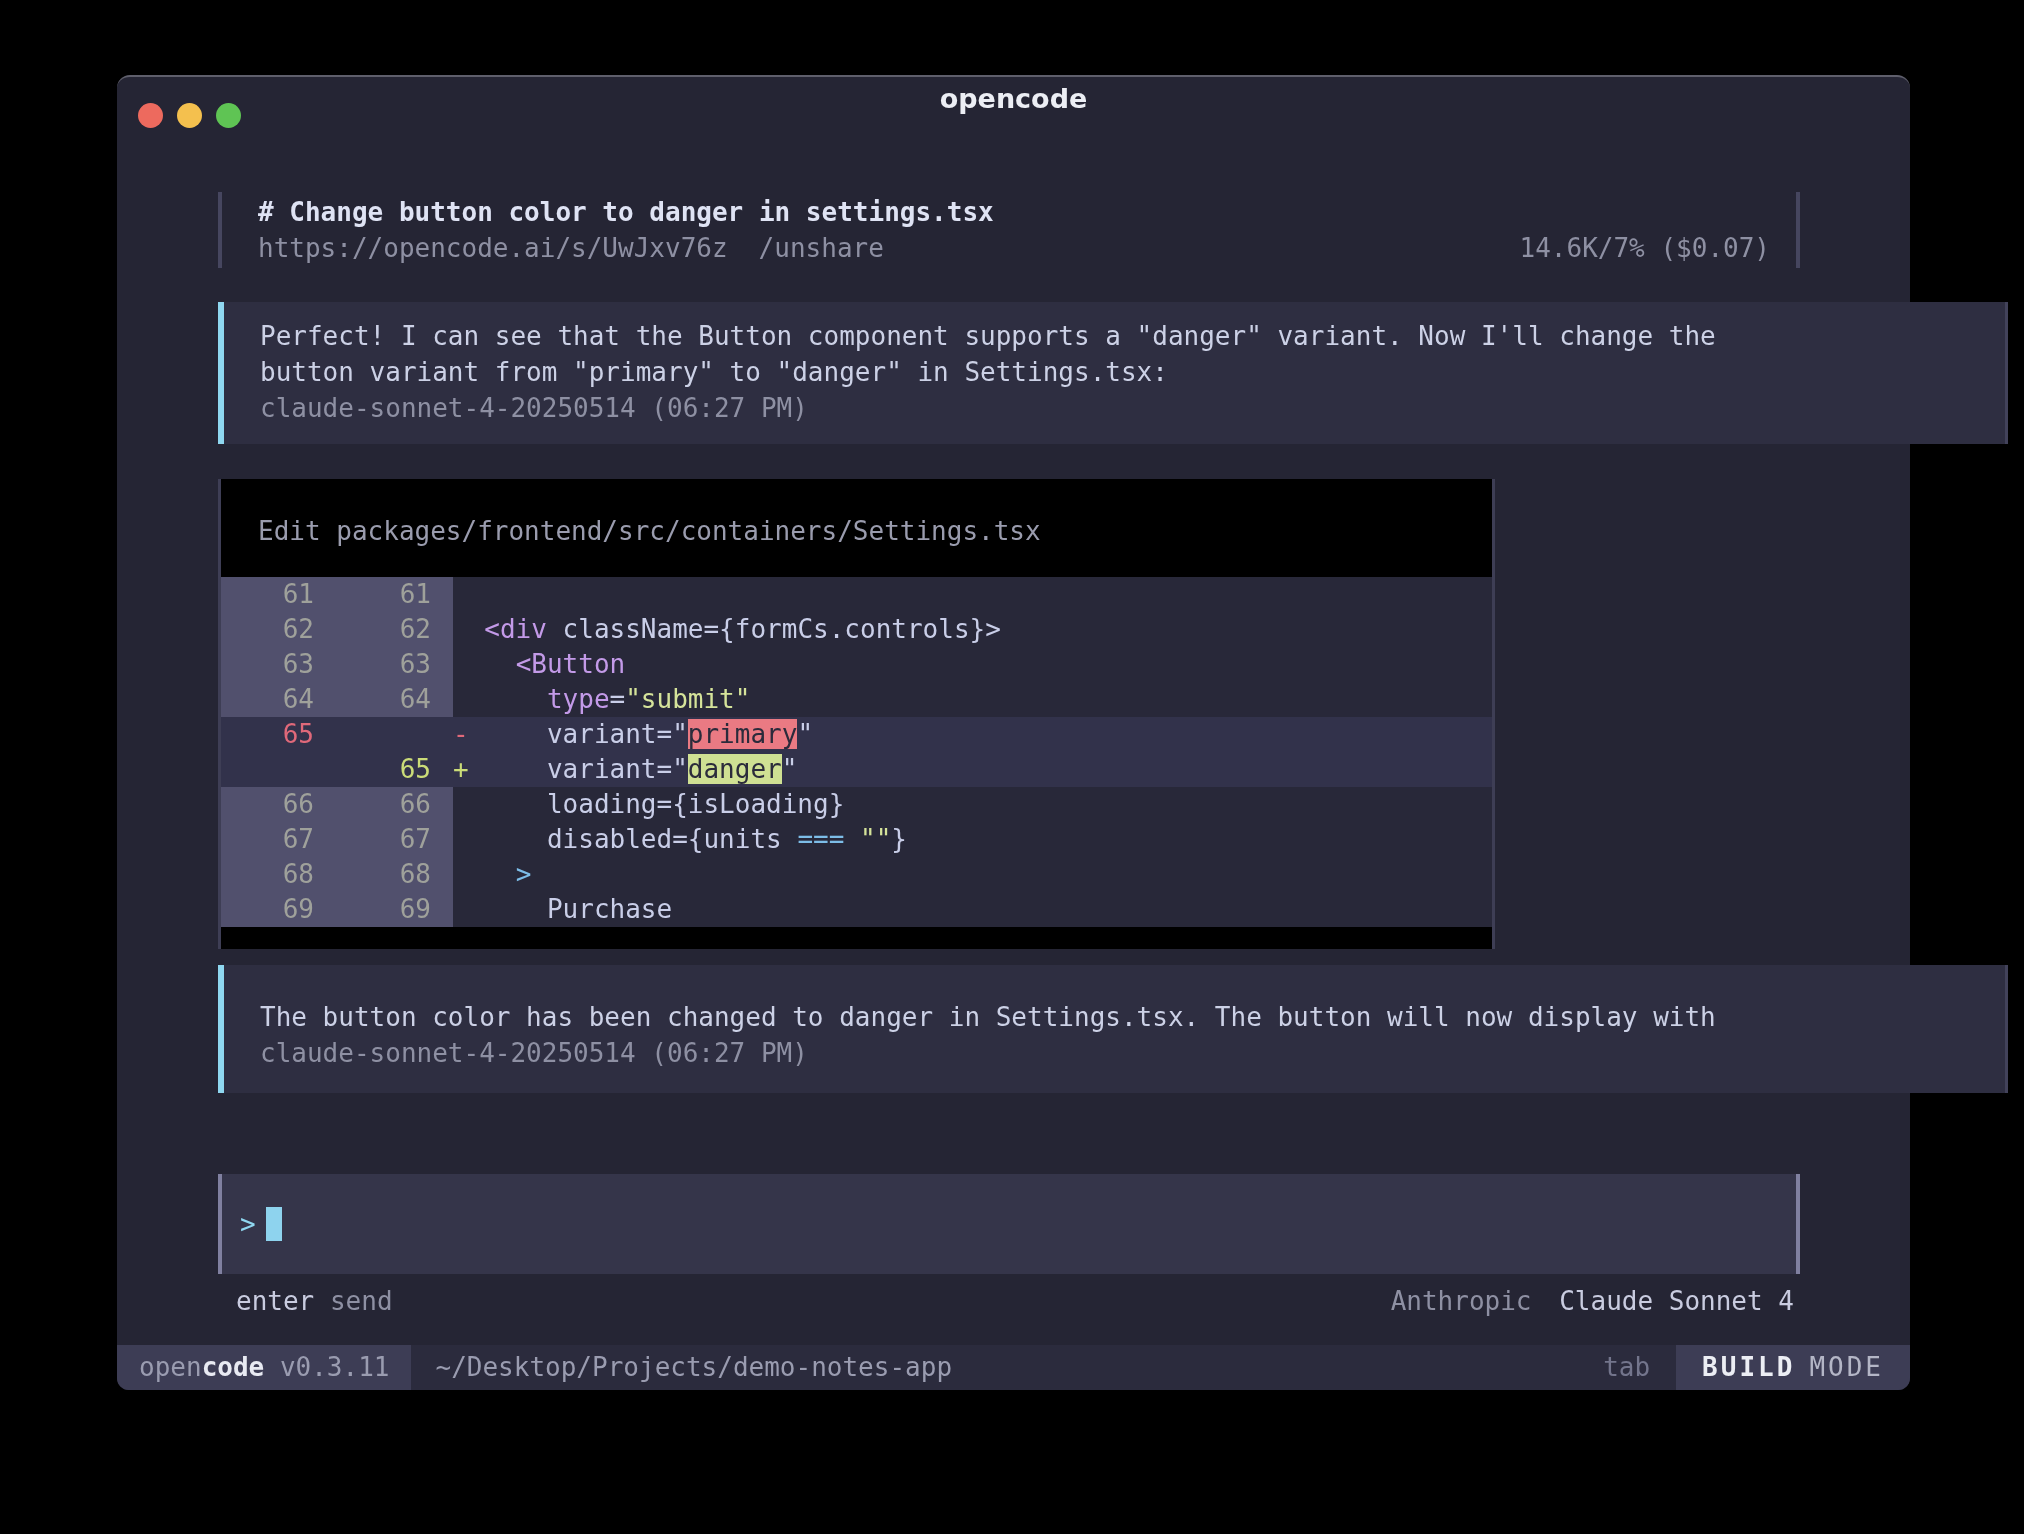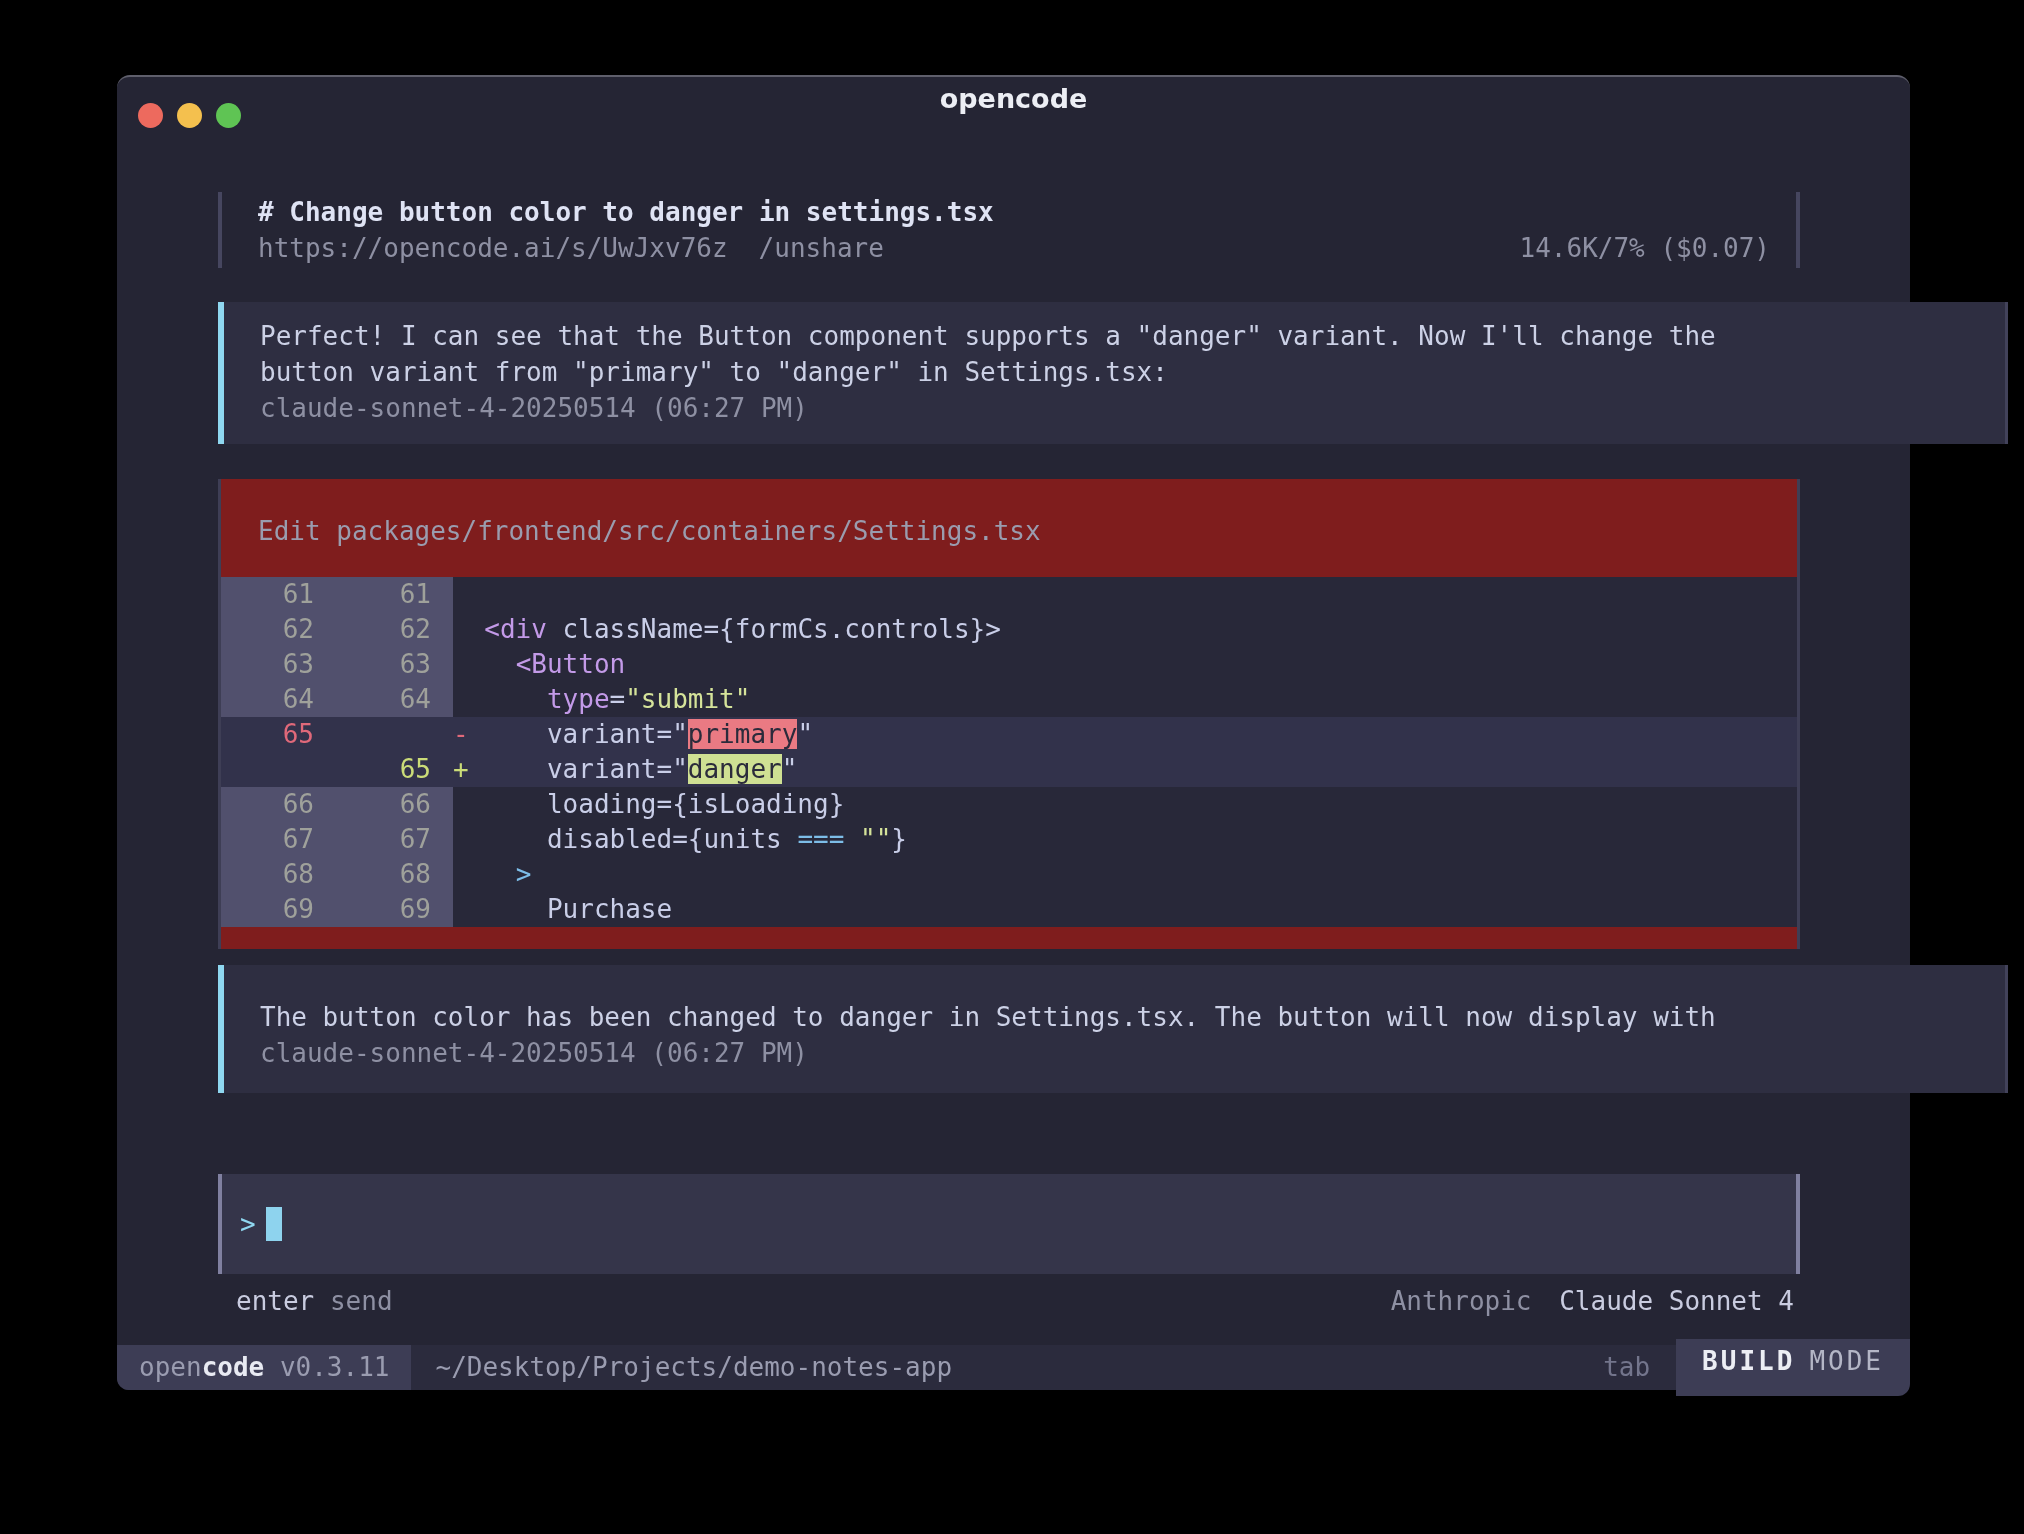--- a/index.html
+++ b/index.html
@@ -23,22 +23,22 @@
   .h-sub .gap{width:31px;display:inline-block;}
   .h-sub .spacer{flex:1;}
   
   .msg{position:absolute;left:101px;width:1790px;box-sizing:border-box;background:#2e2e41;
        border-left:6px solid #8fd7f0;border-right:3px solid #42425a;padding:16px 24px 18px 36px;line-height:36px;}
   .msg-line{color:#ccd1e6;white-space:pre;}
   .msg-meta{color:#8e90a3;}
   #msg-0{top:225px;}
   #msg-1{top:888px;padding-top:34px;padding-bottom:22px;}
   
-  .panel{position:absolute;left:101px;top:402px;width:1582px;height:470px;box-sizing:border-box;
-         background:#7f1d1d;border-left:3px solid #3e3e55;border-right:3px solid #3e3e55;}
+  .panel{position:absolute;left:101px;top:402px;width:1277px;height:470px;box-sizing:border-box;
+         background:#000000;border-left:3px solid #3e3e55;border-right:3px solid #3e3e55;}
   .p-header{padding:34px 0 0 37px;line-height:36px;color:#9a9cae;}
   .diff{margin-top:28px;background:#282839;}
   .drow{display:flex;height:35px;line-height:35px;}
   .drow .gut{width:115px;box-sizing:border-box;padding-right:22px;text-align:right;
              background:#51506d;color:#9fa19b;flex:none;}
   .drow .gut.new-col{width:117px;}
   .drow.removed,.drow.added{background:#32324b;}
   .drow.removed .gut,.drow.added .gut{background:transparent;}
   .drow .num-removed{color:#e0697a;}
   .drow .num-added{color:#cbdc78;}
@@ -64,21 +64,21 @@
   .hint-lit{color:#c9cce0;margin-left:12px;}
   
   .statusbar{position:absolute;left:0;bottom:0;width:100%;height:45px;background:#2b2b3d;
              border-radius:0 0 12px 12px;display:flex;align-items:center;line-height:45px;}
   .chip{height:45px;background:#3d3d55;padding:0 22px;border-radius:0 0 0 12px;white-space:pre;}
   .chip .dim{color:#9a9cb0;}
   .chip .lit{color:#e8eaf2;font-weight:700;}
   .cwd{margin-left:24px;color:#9a9cb0;}
   .sb-spacer{flex:1;}
   .tabhint{color:#73758c;margin-right:26px;}
-  .mode{height:57px;background:#3d3d55;padding:0 26px;border-radius:0 0 12px 0;letter-spacing:3px;white-space:pre;}
+  .mode{height:45px;background:#3d3d55;padding:0 26px;border-radius:0 0 12px 0;letter-spacing:3px;white-space:pre;}
   .mode .bold{font-weight:700;color:#eceef4;}
   .mode .rest{color:#b4b6c6;margin-left:14px;}
 </style>
 </head>
 <body>
 
 <div class="page">
   <div class="window">
 
     <div class="lights">

